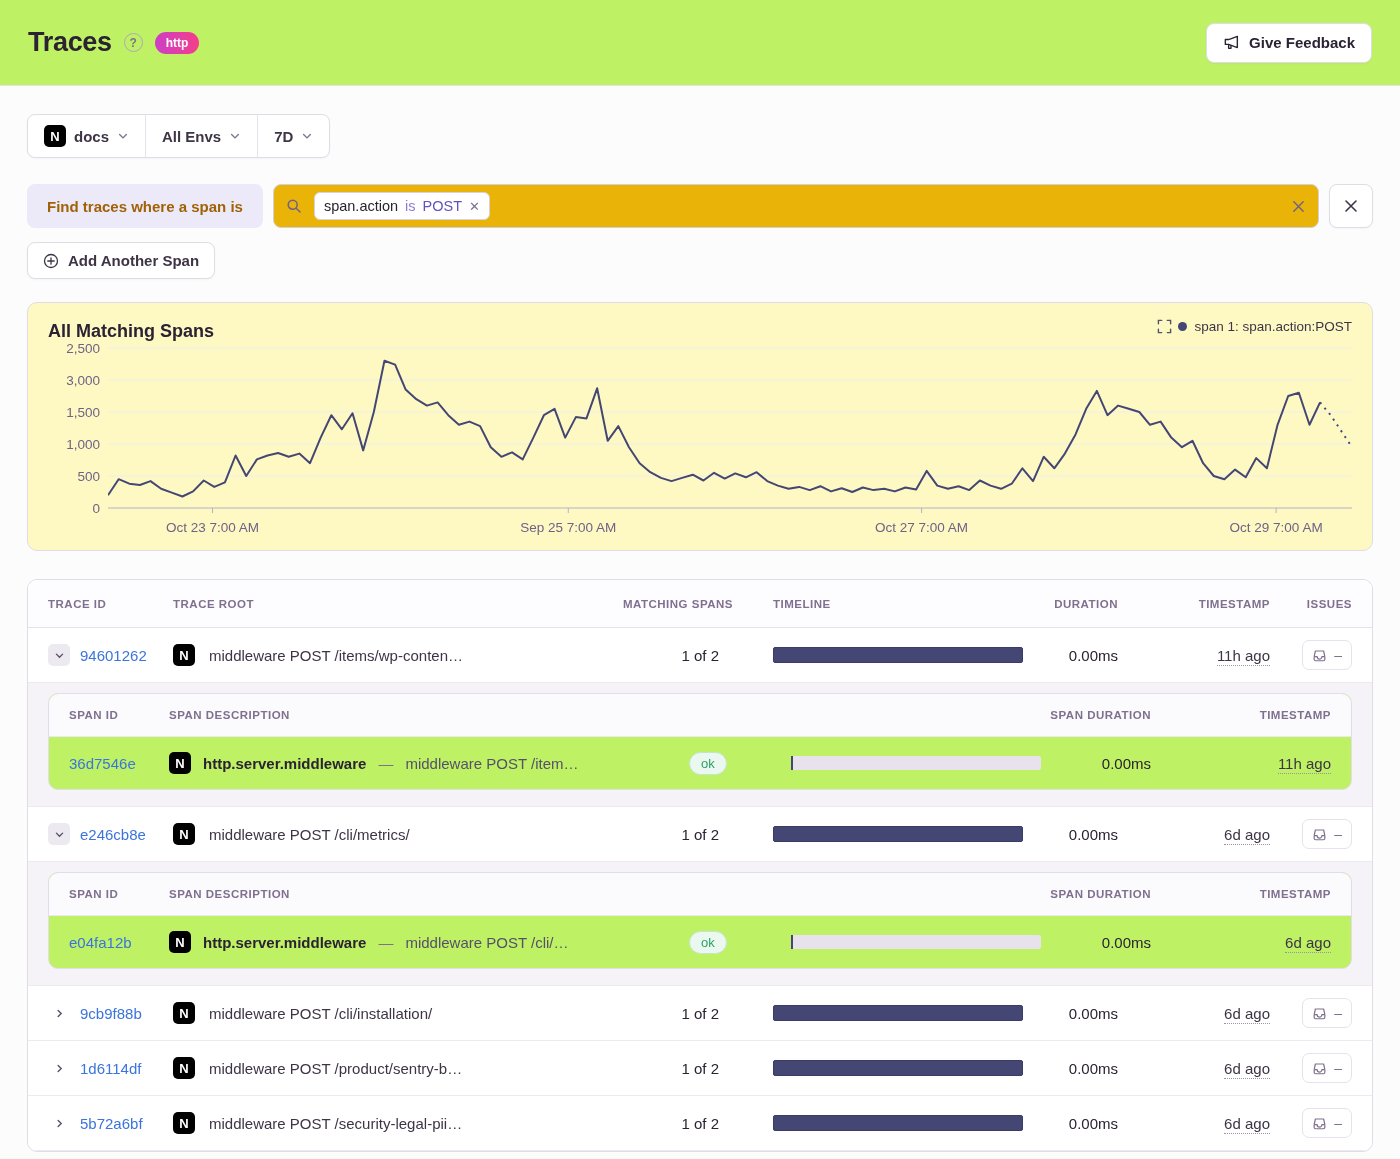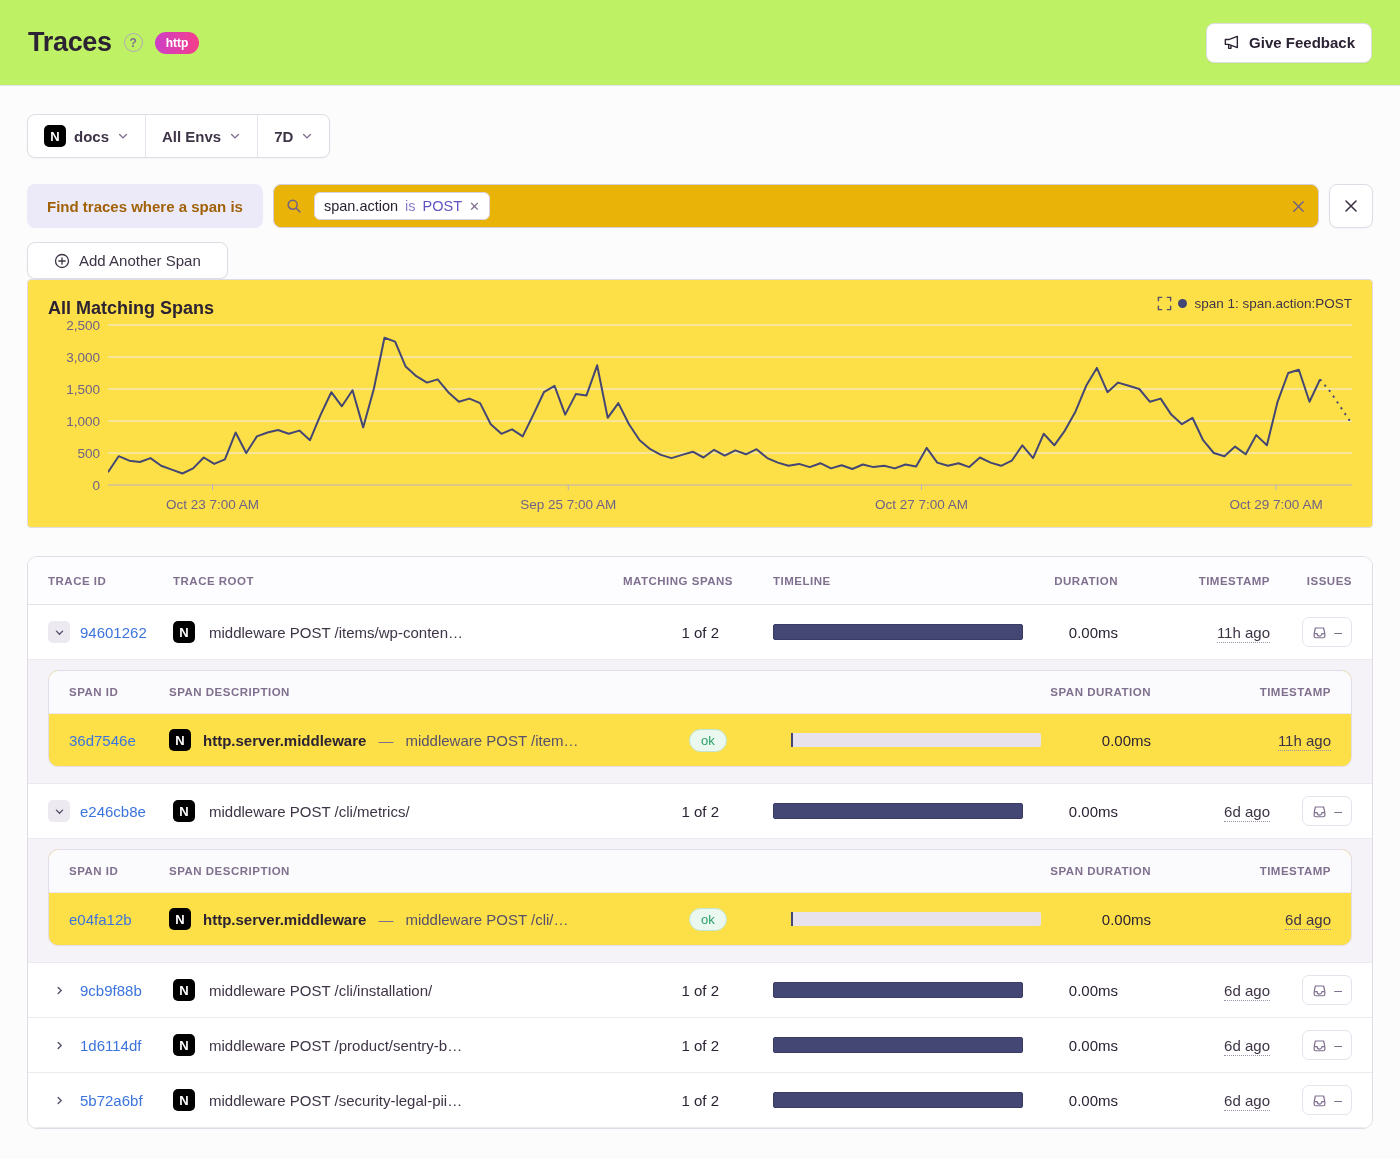--- a/index.html
+++ b/index.html
@@ -43,25 +43,25 @@
     border-radius:6px; padding:5px 9px; font-size:14.5px; background:#fff; }
   .chip-key { color:#2b2233; }
   .chip-op { color:#8d7bd0; }
   .chip-val { color:#6052c1; }
   .chip-x { color:#80708f; font-size:13px; }
   .icon-btn-clear { color:#6f6287; }
   .close-row-btn { width:44px; height:44px; background:#fff; border:1px solid #e0dce5;
     border-radius:8px; display:flex; align-items:center; justify-content:center; color:#3e3446;
     box-shadow:0 1px 2px rgba(43,34,51,.04); }
   .add-span-btn { display:inline-flex; align-items:center; gap:9px; margin-top:14px;
-    background:#fff; border:1px solid #e0dce5; border-radius:8px; height:37px; padding:0 26px;
-    font-size:15px; font-weight:normal; color:#3e3446; box-shadow:0 1px 2px rgba(43,34,51,.04); }
-
-  
-  .chart-card { background:#fde047; border:1px solid #e0dce5; border-radius:4px;
+    background:#fff; border:1px solid #e0dce5; border-radius:8px; height:37px; padding:0 15px;
+    font-size:15px; font-weight:bold; color:#3e3446; box-shadow:0 1px 2px rgba(43,34,51,.04); }
+
+  
+  .chart-card { margin-top:23px; background:#fef9c3; border:1px solid #e0dce5; border-radius:10px;
     padding:16px 20px 10px; position:relative; }
   .chart-head { display:flex; justify-content:space-between; align-items:flex-start; }
   .chart-title { font-size:18px; font-weight:bold; color:#2b2233; padding-top:2px; }
   .chart-right { display:flex; flex-direction:row; align-items:flex-end; gap:6px; }
   .expand-icon { color:#57506b; }
   .legend { display:flex; align-items:center; gap:7px; font-size:13.5px; color:#3e3446; }
   .legend-dot { width:9px; height:9px; border-radius:50%; }
   .chart-body { display:flex; margin-top:2px; }
   .y-axis { width:60px; position:relative; height:164px; }
   .y-axis div { position:absolute; right:8px; font-size:13.5px; color:#6f6287; transform:translateY(-50%); }
@@ -89,21 +89,21 @@
   .duration { text-align:right; color:#2b2233; }
   .timestamp { text-align:right; }
   .ts-text { color:#3e3446; border-bottom:1px dotted #9d93a8; padding-bottom:1px; }
   .issues-cell { display:flex; justify-content:flex-end; }
   .issues-btn { display:flex; align-items:center; gap:7px; border:1px solid #e7e1ec; border-radius:7px;
     height:30px; padding:0 9px; color:#80708f; background:#fff; }
   .issues-dash { font-size:14px; color:#80708f; }
 
   
   .sub-section { background:#f5f3f8; padding:10px 20px 16px; border-bottom:1px solid #eee8f1; }
-  .sub-card { background:#fde047; border:1px solid #e3dde9; border-radius:10px; overflow:hidden; }
+  .sub-card { background:#bef264; border:1px solid #e3dde9; border-radius:10px; overflow:hidden; }
   .sub-head, .sub-row { display:grid; grid-template-columns:100px 1fr 62px 290px 110px 180px;
     align-items:center; padding:0 20px; }
   .sub-head { height:43px; background:#fbfafc; border-bottom:1px solid #eee8f1; }
   .sub-row { height:52px; font-size:15px; }
   .span-link { color:#3c74dd; }
   .sub-desc { display:flex; align-items:center; gap:12px; overflow:hidden; white-space:nowrap; }
   .op-name { font-weight:bold; color:#2b2233; }
   .sep { color:#80708f; }
   .desc-text { color:#57506b; }
   .ok-badge { display:inline-flex; justify-content:center; background:#ebf8ef; color:#2ba16a;

